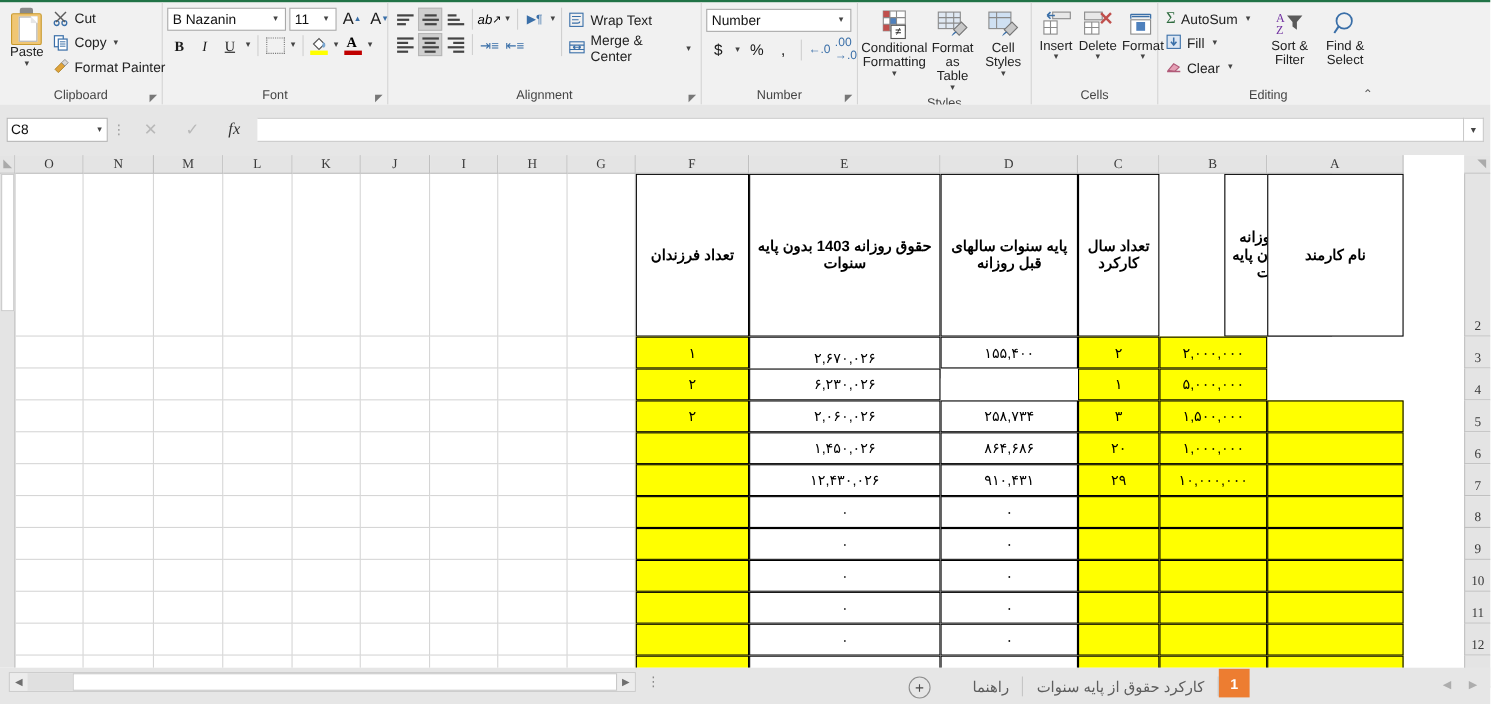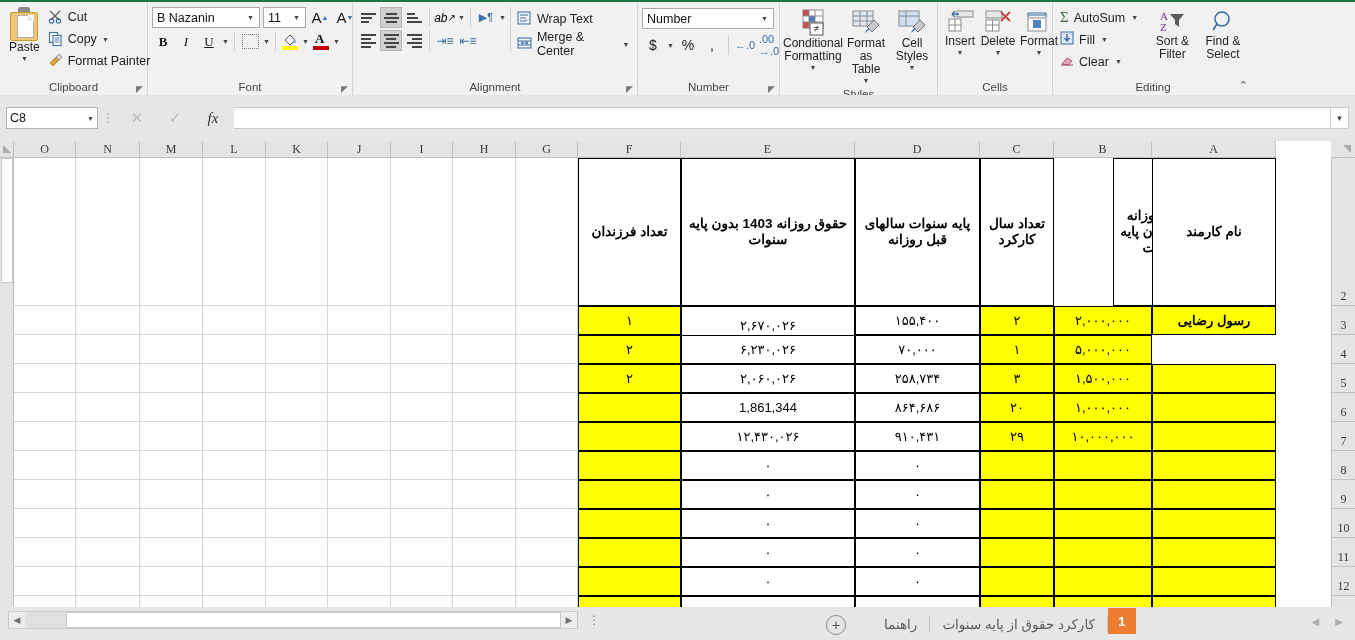--- a/index.html
+++ b/index.html
@@ -738,34 +738,32 @@
         <div class="gcell tb hdr" style="left: 667px; top: 0px; width: 174px; height: 148px;">حقوق روزانه 1403 بدون پایه سنوات</div>
         <div class="gcell tb hdr" style="left: 966px; top: 0px; width: 74px; height: 148px;">تعداد سال کارکرد</div>
         <div class="gcell tb hdr" style="left: 841px; top: 0px; width: 125px; height: 148px;">پایه سنوات سالهای قبل روزانه</div>
         <div class="gcell tb hdr" style="left: 1099px; top: 0px; width: 98px; height: 148px;">حقوق روزانه 1402 بدون پایه سنوات</div>
         <div class="gcell tb hdr" style="left: 1138px; top: 0px; width: 124px; height: 148px;">نام کارمند</div>
         <div class="gcell tb yel" style="left: 564px; top: 148px; width: 103px; height: 29px;">۱</div>
         <div class="gcell tb wht" style="left: 667px; top: 148px; width: 174px; height: 38px;">۲,۶۷۰,۰۲۶</div>
         <div class="gcell tb wht" style="left: 841px; top: 148px; width: 125px; height: 29px;">۱۵۵,۴۰۰</div>
         <div class="gcell tb yel" style="left: 966px; top: 148px; width: 74px; height: 29px;">۲</div>
         <div class="gcell tb yel" style="left: 1040px; top: 148px; width: 98px; height: 29px;">۲,۰۰۰,۰۰۰</div>
-        <div class="gcell tb yel bold" style="left: 1138px; top: 148px; width: 124px; height: 29px;">رسول رضایی</div>
         <div class="gcell tb yel" style="left: 564px; top: 177px; width: 103px; height: 29px;">۲</div>
         <div class="gcell tb wht" style="left: 667px; top: 177px; width: 174px; height: 29px;">۶,۲۳۰,۰۲۶</div>
-        <div class="gcell tb wht" style="left: 841px; top: 177px; width: 125px; height: 29px;">۷۰,۰۰۰</div>
         <div class="gcell tb yel" style="left: 966px; top: 177px; width: 74px; height: 29px;">۱</div>
         <div class="gcell tb yel" style="left: 1040px; top: 177px; width: 98px; height: 29px;">۵,۰۰۰,۰۰۰</div>
         <div class="gcell tb yel" style="left: 564px; top: 206px; width: 103px; height: 29px;">۲</div>
         <div class="gcell tb wht" style="left: 667px; top: 206px; width: 174px; height: 29px;">۲,۰۶۰,۰۲۶</div>
         <div class="gcell tb wht" style="left: 841px; top: 206px; width: 125px; height: 29px;">۲۵۸,۷۳۴</div>
         <div class="gcell tb yel" style="left: 966px; top: 206px; width: 74px; height: 29px;">۳</div>
         <div class="gcell tb yel" style="left: 1040px; top: 206px; width: 98px; height: 29px;">۱,۵۰۰,۰۰۰</div>
         <div class="gcell tb yel bold" style="left: 1138px; top: 206px; width: 124px; height: 29px;"></div>
         <div class="gcell tb yel" style="left: 564px; top: 235px; width: 103px; height: 29px;"></div>
-        <div class="gcell tb wht" style="left: 667px; top: 235px; width: 174px; height: 29px;">1,861,344</div>
+        <div class="gcell tb wht" style="left: 667px; top: 235px; width: 174px; height: 29px;">۱,۴۵۰,۰۲۶</div>
         <div class="gcell tb wht" style="left: 841px; top: 235px; width: 125px; height: 29px;">۸۶۴,۶۸۶</div>
         <div class="gcell tb yel" style="left: 966px; top: 235px; width: 74px; height: 29px;">۲۰</div>
         <div class="gcell tb yel" style="left: 1040px; top: 235px; width: 98px; height: 29px;">۱,۰۰۰,۰۰۰</div>
         <div class="gcell tb yel bold" style="left: 1138px; top: 235px; width: 124px; height: 29px;"></div>
         <div class="gcell tb yel" style="left: 564px; top: 264px; width: 103px; height: 29px;"></div>
         <div class="gcell tb wht" style="left: 667px; top: 264px; width: 174px; height: 29px;">۱۲,۴۳۰,۰۲۶</div>
         <div class="gcell tb wht" style="left: 841px; top: 264px; width: 125px; height: 29px;">۹۱۰,۴۳۱</div>
         <div class="gcell tb yel" style="left: 966px; top: 264px; width: 74px; height: 29px;">۲۹</div>
         <div class="gcell tb yel" style="left: 1040px; top: 264px; width: 98px; height: 29px;">۱۰,۰۰۰,۰۰۰</div>
         <div class="gcell tb yel bold" style="left: 1138px; top: 264px; width: 124px; height: 29px;"></div>

